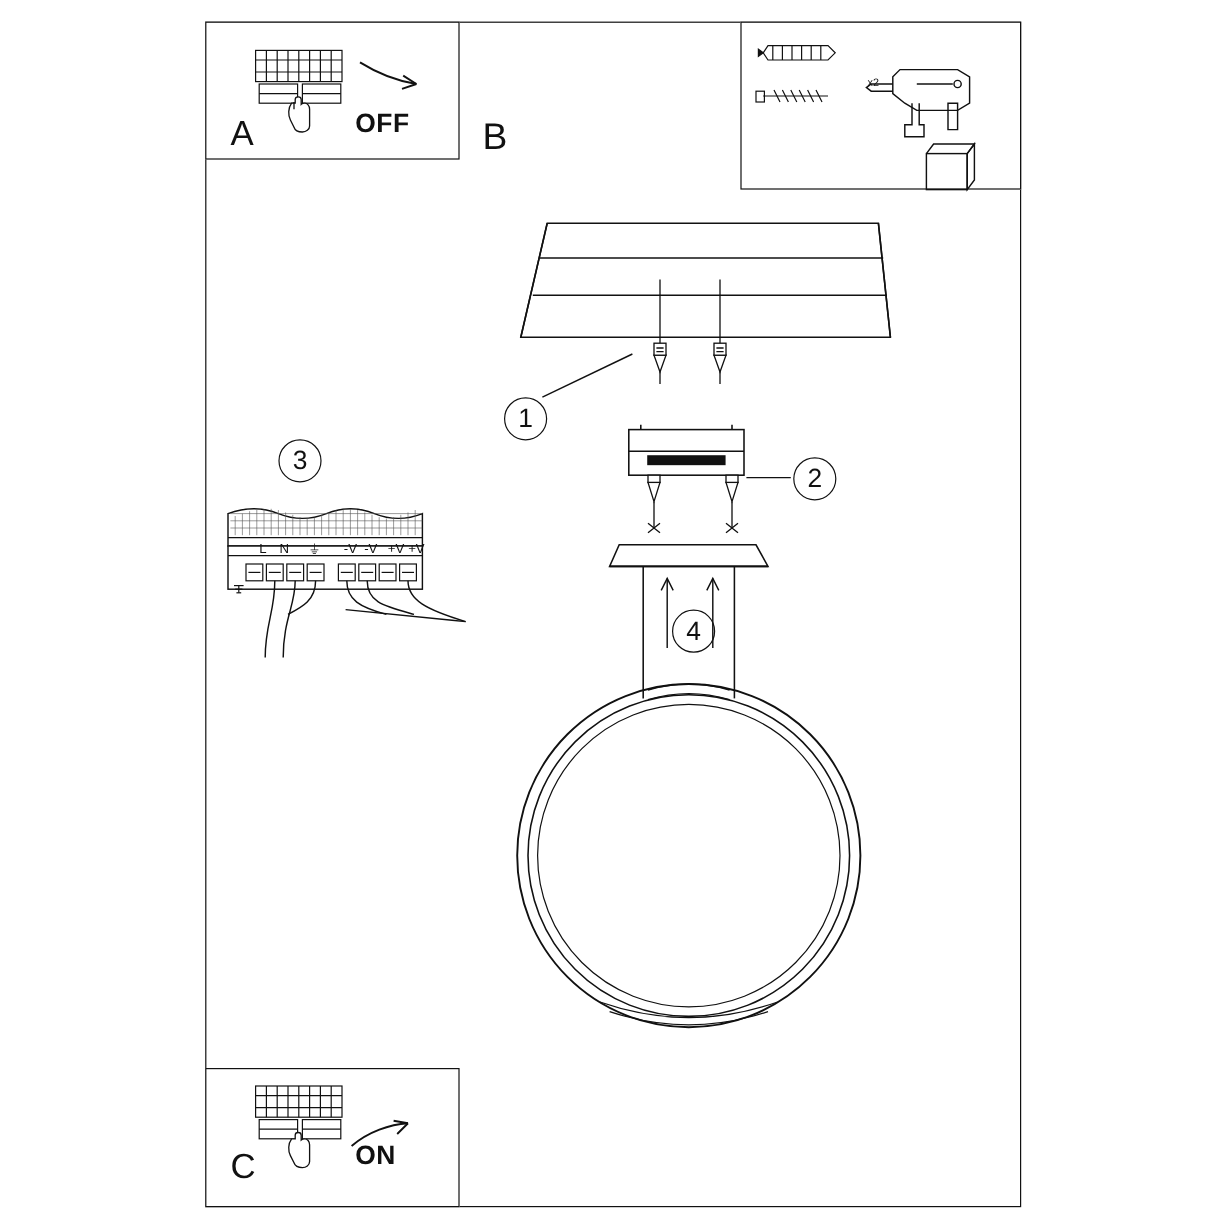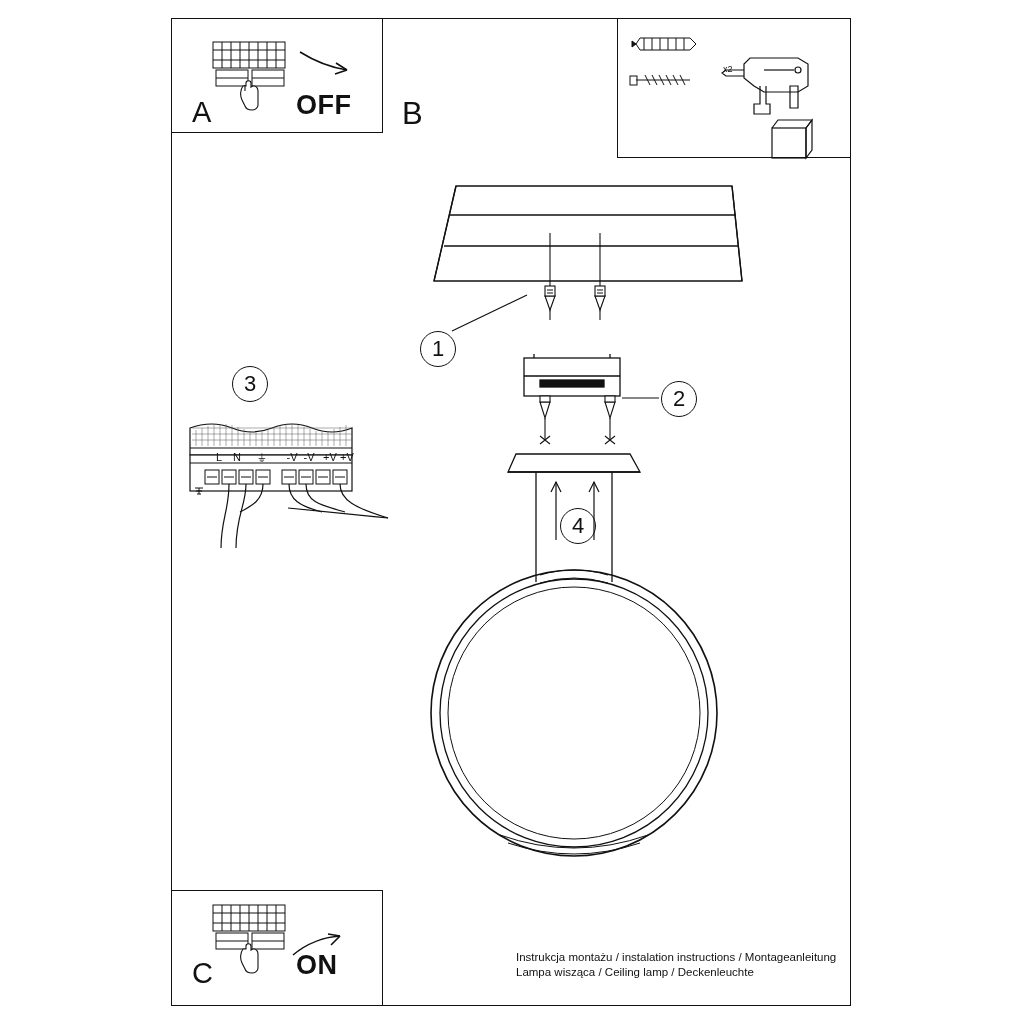--- a/index.html
+++ b/index.html
@@ -1,21 +1,21 @@
 <!DOCTYPE html>
 <html><head>
 <meta charset="utf-8">
 <style>
   html,body{margin:0;padding:0;background:#ffffff;}
   body{width:1024px;height:1024px;font-family:"Liberation Sans",sans-serif;color:#111;}
   #sheet{position:relative;width:1024px;height:1024px;overflow:hidden;background:#fff;}
   .frame{position:absolute;left:171px;top:18px;width:680px;height:988px;border:1.6px solid #111;box-sizing:border-box;}
   .box{position:absolute;border:1.6px solid #111;box-sizing:border-box;background:#fff;}
   .letter{position:absolute;font-size:29px;font-weight:400;color:#111;font-family:"Liberation Sans",sans-serif;}
-  .word{position:absolute;font-size:27px;font-weight:700;color:#111;letter-spacing:0.5px;}
+  .word{position:absolute;font-size:22px;font-weight:700;color:#111;letter-spacing:0.5px;}
   .stepnum{position:absolute;width:34px;height:34px;border:1.6px solid #111;border-radius:50%;display:flex;align-items:center;justify-content:center;font-size:22px;background:#fff;}
   .cap{position:absolute;font-size:11.5px;line-height:15px;color:#111;}
   .x2{position:absolute;font-size:9px;color:#111;}
   svg{position:absolute;left:0;top:0;width:1024px;height:1024px;pointer-events:none;overflow:visible;}
 </style>
 </head>
 <body>
 
 <div id="sheet">
 
@@ -32,22 +32,20 @@
 
   <div class="box" style="left:171px;top:890px;width:212px;height:116px;"></div>
   <div class="letter" style="left:192px;top:957px;">C</div>
   <div class="word" style="left:296px;top:950px;">ON</div>
 
   <div class="stepnum" style="left:420px;top:331px;">1</div>
   <div class="stepnum" style="left:661px;top:381px;">2</div>
   <div class="stepnum" style="left:232px;top:366px;">3</div>
   <div class="stepnum" style="left:560px;top:508px;">4</div>
 
-  <div class="cap" style="left:516px;top:950px;width:330px;">Instrukcja montażu / instalation instructions / Montageanleitung</div>
-  <div class="cap" style="left:516px;top:965px;width:330px;">Lampa wisząca / Ceiling lamp / Deckenleuchte</div>
 
   <svg viewBox="0 0 1024 1024" aria-hidden="true">
 
     <g stroke="#111" fill="none" stroke-width="1">
       <rect x="213" y="42" width="72" height="26"></rect>
       <line x1="213" y1="50" x2="285" y2="50"></line>
       <line x1="213" y1="60" x2="285" y2="60"></line>
       <line x1="222" y1="42" x2="222" y2="68"></line>
       <line x1="231" y1="42" x2="231" y2="68"></line>
       <line x1="240" y1="42" x2="240" y2="68"></line>

